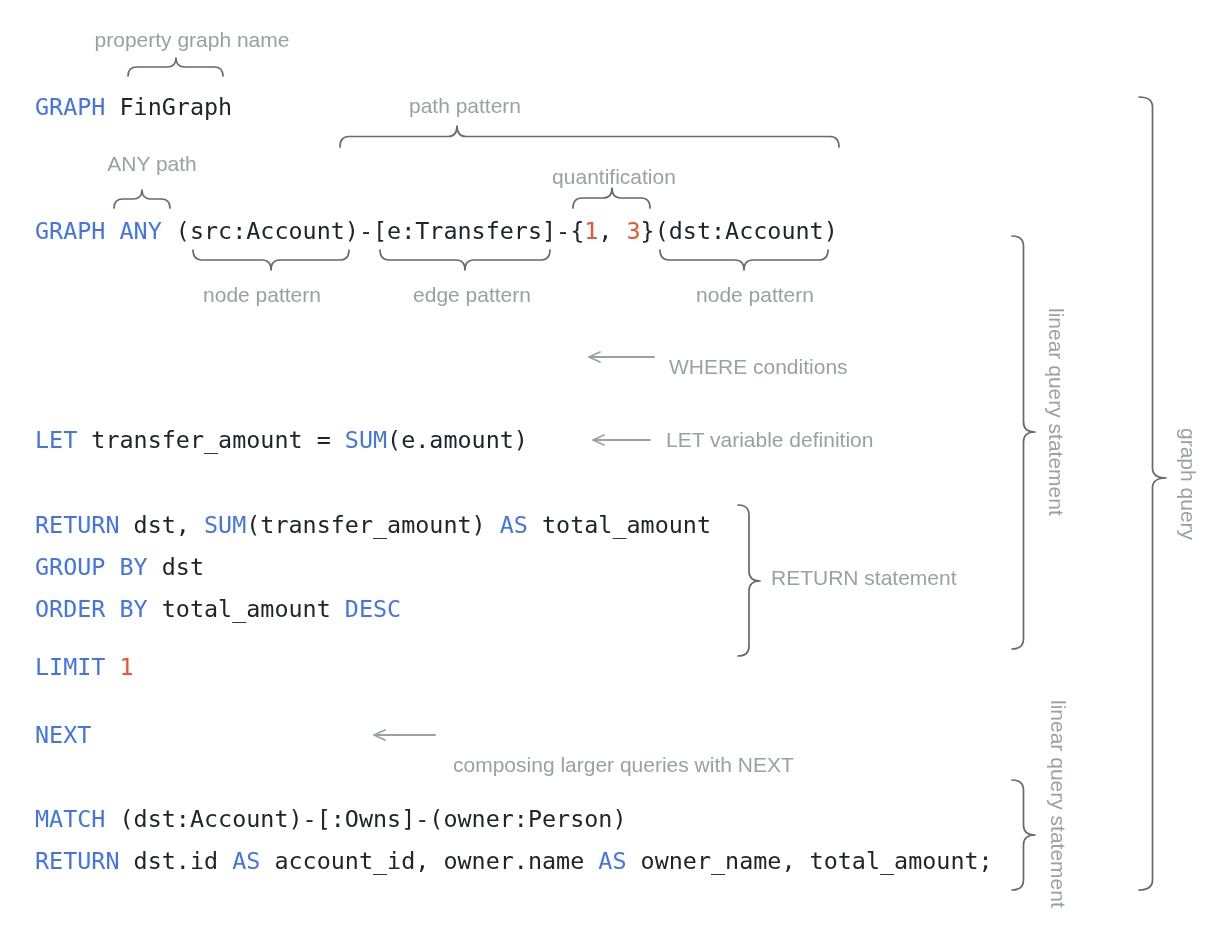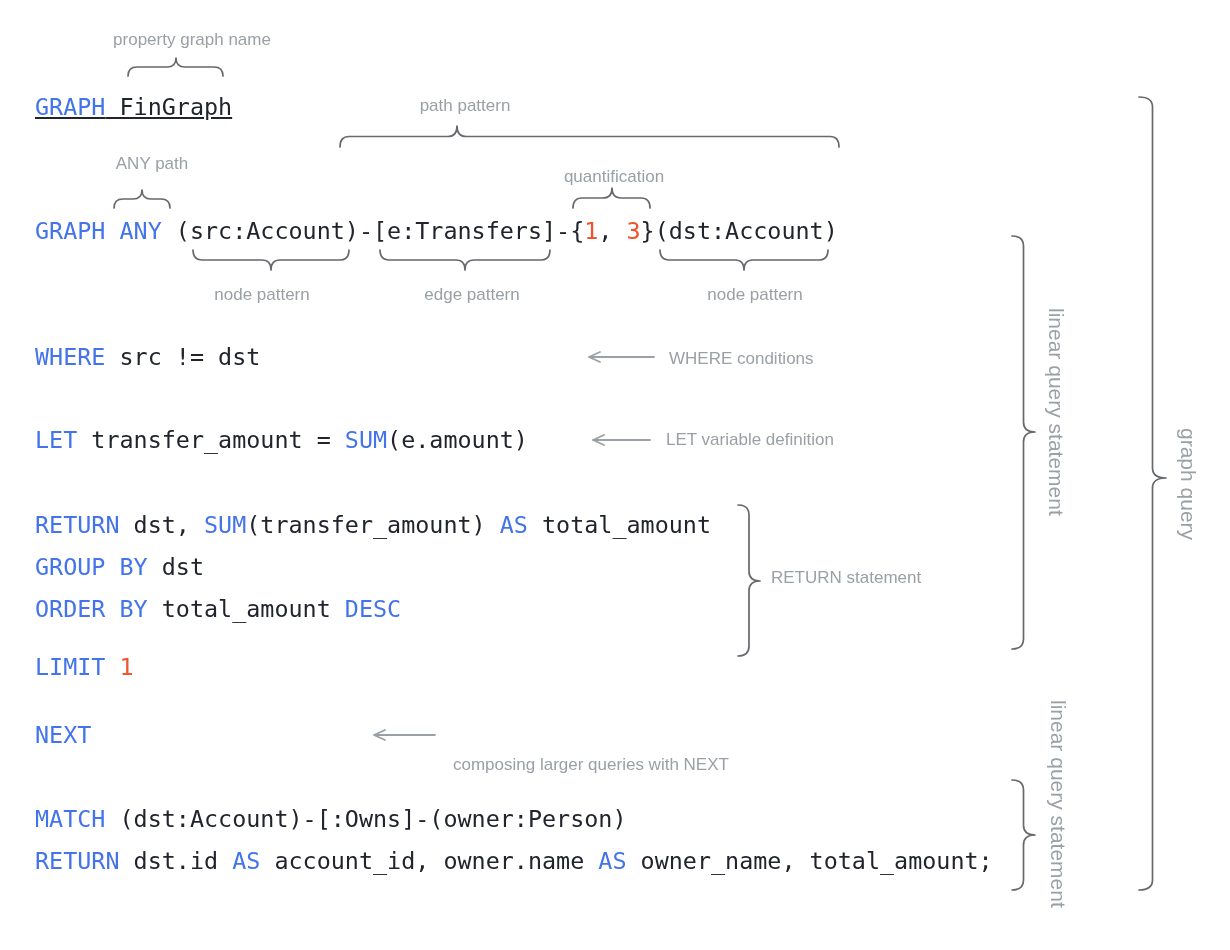--- a/index.html
+++ b/index.html
@@ -7,50 +7,50 @@
     --label:#9aa0a6; --brace:#66696d; --arrow:#9aa0a6;
   }
   html,body{margin:0;padding:0;background:#fff;}
   #canvas{position:relative;width:1230px;height:950px;background:#ffffff;overflow:hidden;
           font-family:"Liberation Sans",sans-serif;}
   .code{position:absolute;font-family:"DejaVu Sans Mono",monospace;font-size:23.4px;
         line-height:26px;white-space:pre;color:var(--code);}
   .tok-kw{color:var(--kw);}
   .tok-pl{color:var(--code);}
   .tok-num{color:var(--num);}
-  .hlabel{position:absolute;font-size:17px;color:var(--label);white-space:nowrap;line-height:24px;}
+  .hlabel{position:absolute;font-size:21px;color:var(--label);white-space:nowrap;line-height:24px;}
   .centered{transform:translateX(-50%);}
   .vlabel{position:absolute;writing-mode:vertical-rl;font-size:21px;color:var(--label);
           white-space:nowrap;line-height:24px;}
   svg.brace,svg.arrow{position:absolute;overflow:visible;}
   svg.brace path{fill:none;stroke:var(--brace);stroke-width:1.7;stroke-linecap:round;stroke-linejoin:round;}
   svg.arrow path{fill:none;stroke:var(--arrow);stroke-width:1.8;stroke-linecap:round;stroke-linejoin:round;}
 
   
-  #line-graph  {left:35px;top:94px;text-decoration:underline;}
+  #line-graph  {left:35px;top:94px;}
   #line-match  {left:35px;top:218px;}
   #line-where  {left:35px;top:344px;}
   #line-let    {left:35px;top:427px;}
   #line-return1{left:35px;top:512px;}
   #line-group  {left:35px;top:554px;}
   #line-order  {left:35px;top:596px;}
   #line-limit  {left:35px;top:638px;margin-top:16px;}
   #line-next   {left:35px;top:722px;}
   #line-match2 {left:35px;top:806px;}
   #line-return2{left:35px;top:848px;}
 
   
   #lbl-prop   {left:192px;top:28px;}
   #lbl-path   {left:465px;top:94px;}
   #lbl-any    {left:152px;top:152px;}
   #lbl-quant  {left:614px;top:165px;}
   #lbl-node1  {left:262px;top:283px;}
   #lbl-edge   {left:472px;top:283px;}
   #lbl-node2  {left:755px;top:283px;}
-  #lbl-wherec {left:669px;top:347px;}
+  #lbl-wherec {left:669px;top:355px;}
   #lbl-letv   {left:666px;top:428px;}
   #lbl-retst  {left:771px;top:566px;}
   #lbl-comp   {left:453px;top:753px;}
   #lbl-lin1   {left:1044px;top:308px;}
   #lbl-gq     {left:1176px;top:428px;}
   #lbl-lin2   {left:1046px;top:700px;}
 
   
   #brace-prop   {left:127px;top:57px;}
   #brace-path   {left:339px;top:125px;}
@@ -69,21 +69,20 @@
   #arrow-let  {left:590px;top:432px;}
   #arrow-next {left:371px;top:727px;}
 </style>
 </head>
 <body>
 
 <div id="canvas">
 
   <div class="code" id="line-graph"><span class="tok-kw">GRAPH</span><span class="tok-pl"> FinGraph</span></div>
   <div class="code" id="line-match"><span class="tok-kw">GRAPH ANY</span><span class="tok-pl"> (src:Account)-[e:Transfers]-{</span><span class="tok-num">1</span><span class="tok-pl">, </span><span class="tok-num">3</span><span class="tok-pl">}(dst:Account)</span></div>
-  <div class="code" id="line-where"><span class="tok-kw">WHERE</span><span class="tok-pl"> src != dst</span></div>
   <div class="code" id="line-let"><span class="tok-kw">LET</span><span class="tok-pl"> transfer_amount = </span><span class="tok-kw">SUM</span><span class="tok-pl">(e.amount)</span></div>
   <div class="code" id="line-return1"><span class="tok-kw">RETURN</span><span class="tok-pl"> dst, </span><span class="tok-kw">SUM</span><span class="tok-pl">(transfer_amount) </span><span class="tok-kw">AS</span><span class="tok-pl"> total_amount</span></div>
   <div class="code" id="line-group"><span class="tok-kw">GROUP BY</span><span class="tok-pl"> dst</span></div>
   <div class="code" id="line-order"><span class="tok-kw">ORDER BY</span><span class="tok-pl"> total_amount </span><span class="tok-kw">DESC</span></div>
   <div class="code" id="line-limit"><span class="tok-kw">LIMIT</span><span class="tok-pl"> </span><span class="tok-num">1</span></div>
   <div class="code" id="line-next"><span class="tok-kw">NEXT</span></div>
   <div class="code" id="line-match2"><span class="tok-kw">MATCH</span><span class="tok-pl"> (dst:Account)-[:Owns]-(owner:Person)</span></div>
   <div class="code" id="line-return2"><span class="tok-kw">RETURN</span><span class="tok-pl"> dst.id </span><span class="tok-kw">AS</span><span class="tok-pl"> account_id, owner.name </span><span class="tok-kw">AS</span><span class="tok-pl"> owner_name, total_amount;</span></div>
 
   <div class="hlabel centered" id="lbl-prop">property graph name</div>

